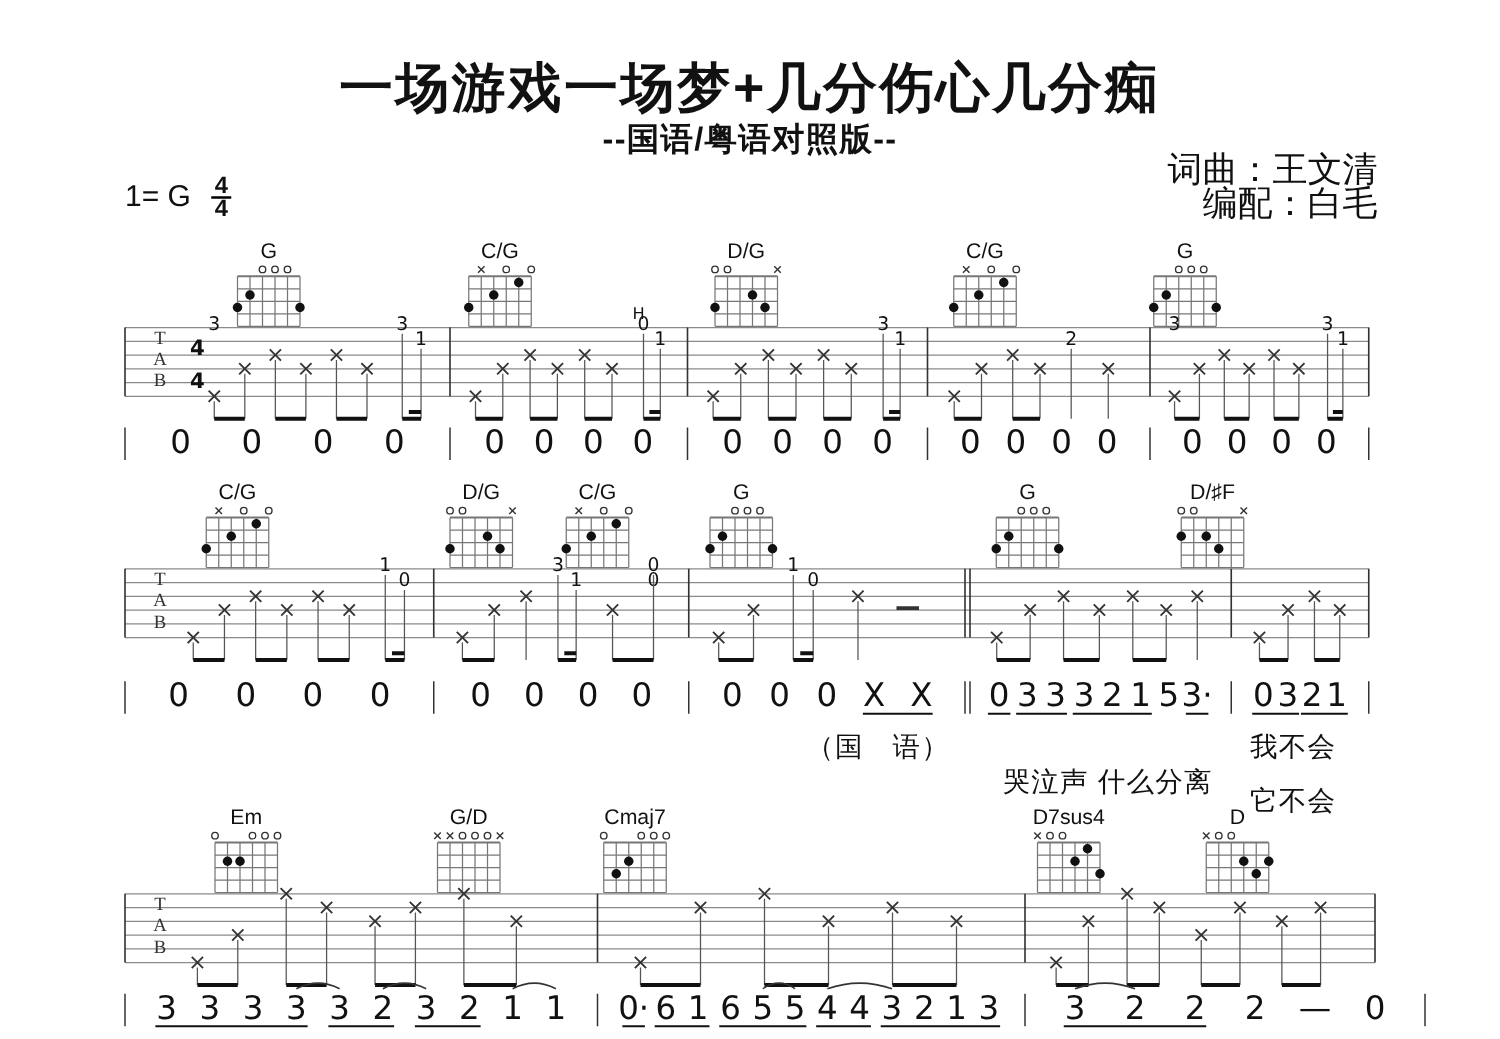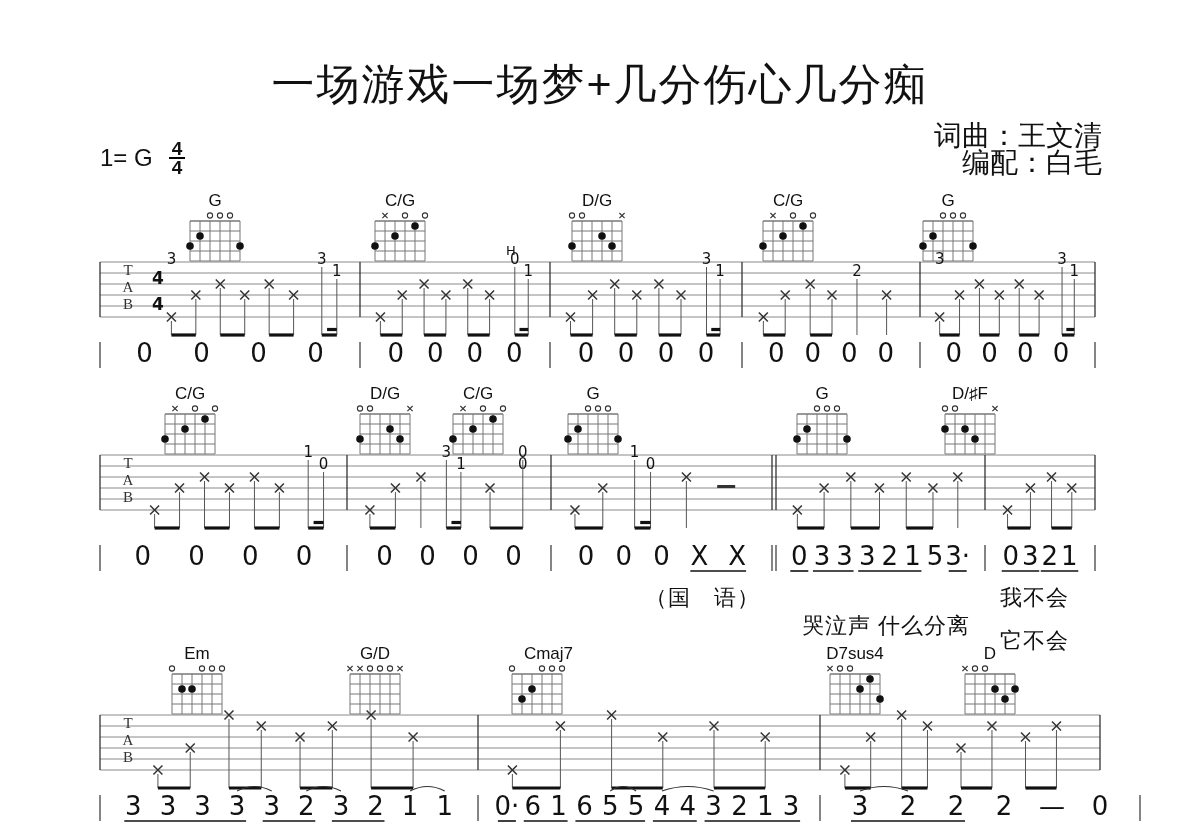--- a/index.html
+++ b/index.html
@@ -1,38 +1,39 @@
 <!DOCTYPE html>
 <html><head>
 <meta charset="utf-8">
 <style>
   html,body{margin:0;padding:0;background:#fff;}
   .page{position:relative;width:1200px;height:831px;background:#ffffff;overflow:hidden;
         font-family:"Liberation Sans",sans-serif;color:#111;}
-  .title{position:absolute;top:56px;left:0;width:100%;text-align:center;
-         font-size:43px;font-weight:normal;letter-spacing:2px;}
+  .title{position:absolute;top:42px;left:0;width:100%;text-align:center;
+         font-size:43px;font-weight:bold;letter-spacing:2px;}
   .subtitle{position:absolute;top:94px;left:0;width:100%;text-align:center;
             font-size:26px;font-weight:bold;letter-spacing:1px;}
   .credits{position:absolute;top:122px;right:98px;text-align:right;
            font-size:28px;line-height:27px;}
   .keysig{position:absolute;top:140px;left:100px;font-size:24px;}
   .frac{display:inline-block;text-align:center;margin-left:16px;vertical-align:-8px;
         font-size:19px;line-height:17px;font-weight:bold;}
   .frac .n{display:block;border-bottom:2px solid #000;padding:0 3px;}
   .frac .d{display:block;}
   .chord{position:absolute;width:72px;text-align:center;}
   .chord .lb{font-size:17px;line-height:18px;height:18px;white-space:nowrap;}
   .sys{position:absolute;left:0;}
   .lyric{position:absolute;font-size:22px;letter-spacing:1px;white-space:nowrap;}
 </style>
 </head>
 <body>
 
 <div class="page">
   <div class="title">一场游戏一场梦+几分伤心几分痴</div>
+  <div class="subtitle">--国语/粤语对照版--</div>
   <div class="credits">
     <div>词曲：王文清</div>
     <div>编配：白毛</div>
   </div>
   <div class="keysig">
     <span>1= G</span><span class="frac"><span class="n">4</span><span class="d">4</span></span>
   </div>
 
   <div id="chords">
       <div class="chord" style="left: 179px; top: 192px;"><div class="lb">G</div><svg width="72" height="54">
@@ -285,21 +286,21 @@
           <line x1="8.4" y1="3" x2="13.6" y2="8.2" stroke="#333" stroke-width="1.1"></line>
           <line x1="8.4" y1="8.2" x2="13.6" y2="3" stroke="#333" stroke-width="1.1"></line>
           <line x1="18.4" y1="3" x2="23.6" y2="8.2" stroke="#333" stroke-width="1.1"></line>
           <line x1="18.4" y1="8.2" x2="23.6" y2="3" stroke="#333" stroke-width="1.1"></line>
           <circle cx="31" cy="5.5" r="2.6" stroke="#333" fill="none" stroke-width="1.1"></circle>
           <circle cx="41" cy="5.5" r="2.6" stroke="#333" fill="none" stroke-width="1.1"></circle>
           <circle cx="51" cy="5.5" r="2.6" stroke="#333" fill="none" stroke-width="1.1"></circle>
           <line x1="58.4" y1="3" x2="63.6" y2="8.2" stroke="#333" stroke-width="1.1"></line>
           <line x1="58.4" y1="8.2" x2="63.6" y2="3" stroke="#333" stroke-width="1.1"></line>
         </svg></div>
-      <div class="chord" style="left: 501px; top: 645px; text-align: right;"><div class="lb">Cmaj7</div><svg width="72" height="54">
+      <div class="chord" style="left: 472px; top: 645px;"><div class="lb">Cmaj7</div><svg width="72" height="54">
           <line x1="11" y1="11" x2="11" y2="51" stroke="#777" stroke-width="1"></line>
           <line x1="21" y1="11" x2="21" y2="51" stroke="#777" stroke-width="1"></line>
           <line x1="31" y1="11" x2="31" y2="51" stroke="#777" stroke-width="1"></line>
           <line x1="41" y1="11" x2="41" y2="51" stroke="#777" stroke-width="1"></line>
           <line x1="51" y1="11" x2="51" y2="51" stroke="#777" stroke-width="1"></line>
           <line x1="61" y1="11" x2="61" y2="51" stroke="#777" stroke-width="1"></line>
           <line x1="11" y1="11" x2="61" y2="11" stroke="#777" stroke-width="1.6"></line>
           <line x1="11" y1="21" x2="61" y2="21" stroke="#777" stroke-width="1"></line>
           <line x1="11" y1="31" x2="61" y2="31" stroke="#777" stroke-width="1"></line>
           <line x1="11" y1="41" x2="61" y2="41" stroke="#777" stroke-width="1"></line>

